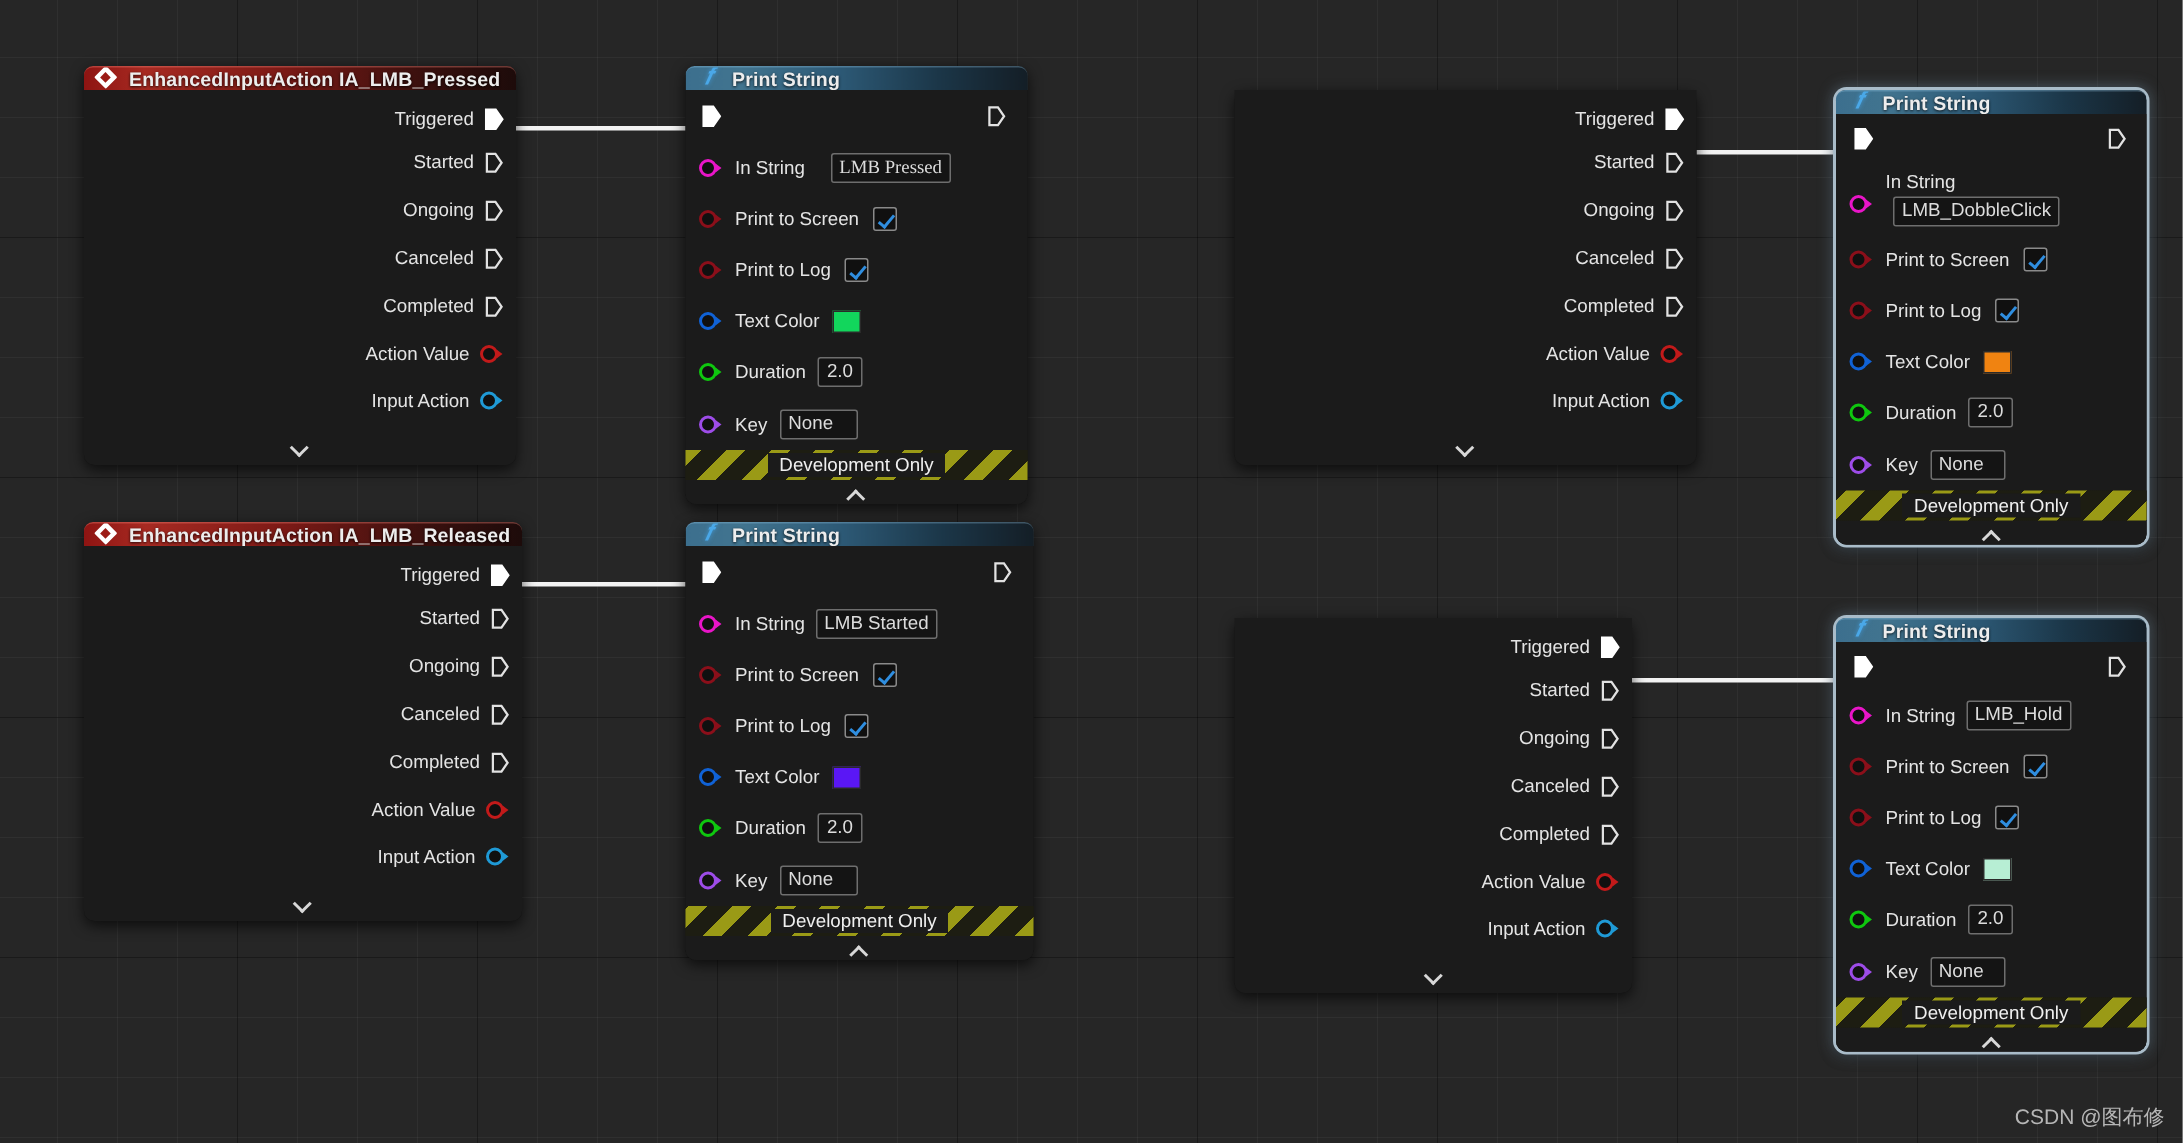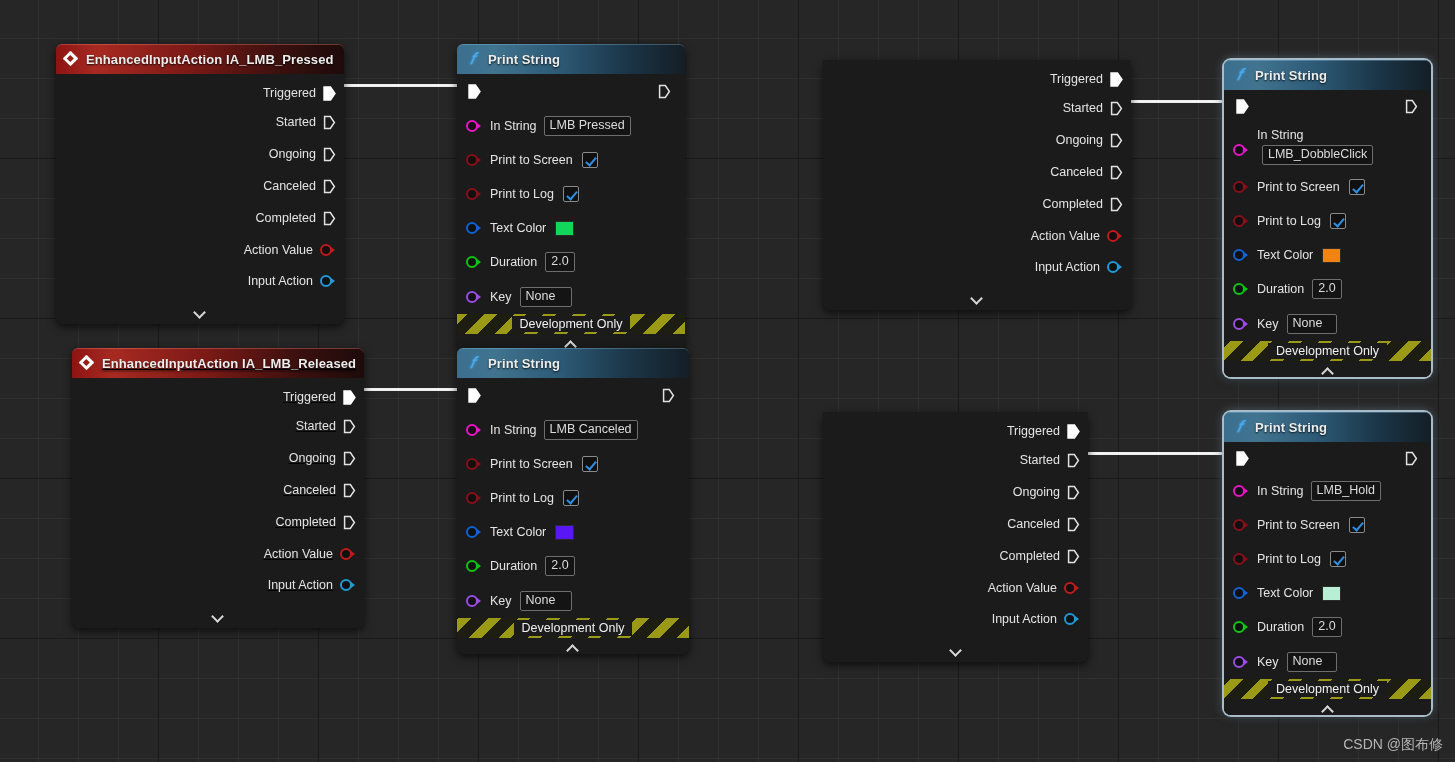--- a/index.html
+++ b/index.html
@@ -43,21 +43,21 @@
     box-shadow: 0 0 0 2px #a9bcc9, 0 0 10px 2px rgba(160,200,230,0.35), 0 3px 9px rgba(0,0,0,0.65);
   }
   .node-body {
     background: #1b1b1b;
     border-radius: 0 0 7px 7px;
     position: relative;
   }
 
   
   .title {
-    height: 30px;
+    height: 16px;
     display: flex;
     align-items: center;
     padding-left: 8px;
     border-radius: 6px 6px 0 0;
     position: relative;
     overflow: hidden;
   }
   .title-event {
     background: linear-gradient(to right, #8e1412 0%, #a72a22 14%, #7d1a16 45%, #3a100e 78%, #1d0b0a 100%);
     border-top: 1px solid rgba(255,140,130,0.35);
@@ -336,21 +336,21 @@
               <path d="M1.6 1.6 L7.3 1.6 L11.4 7.5 L7.3 13.4 L1.6 13.4 Z" fill="none" stroke="#e2e2e2" stroke-width="1.5"></path>
             </svg>
         </span>
       </div>
       <div class="row left" style="height:35px;">
         <span class="data-pin">
           <span class="ring" style="border-color:#e915c8;"></span>
             <span class="nub" style="border-left-color:#e915c8;"></span>
         </span>
         <span class="row-label" style="margin-left:8px;">In String</span>
-        <span class="textbox" style="margin-left:7px;">LMB Pressed</span>
+        <span class="textbox" style="margin-left:17px;font-family:Liberation Serif, serif;">LMB Pressed</span>
       </div>
       <div class="row left" style="height:34px;">
         <span class="data-pin">
           <span class="ring" style="border-color:#8b0f1a;"></span>
             <span class="nub" style="border-left-color:#8b0f1a;"></span>
         </span>
         <span class="row-label" style="margin-left:8px;">Print to Screen</span>
         <span class="checkbox" style="margin-left:9px;"></span>
       </div>
       <div class="row left" style="height:34px;">
@@ -387,21 +387,21 @@
       </div>
       <div class="devonly">
         <span class="devonly-text">Development Only</span>
       </div>
       <div class="footer-chev">
         <span class="chev up"></span>
       </div>
     </div>
   </div>
 
-  <div class="node" style="left:72px; top:348px; width:292px;text-decoration:underline;">
+  <div class="node" style="left:56px; top:348px; width:292px;">
     <div class="title title-event">
       <span class="diamond-icon"></span>
       <span class="title-text">EnhancedInputAction IA_LMB_Released</span>
     </div>
     <div class="node-body">
       <div class="row right" style="height:32px; padding-top:6px;">
         <span class="row-label">Triggered</span>
         <span class="exec-pin" style="margin-left:7px;">
           <svg width="13" height="15" viewBox="0 0 13 15">
               <path d="M1 1 L7.5 1 L12 7.5 L7.5 14 L1 14 Z" fill="#ffffff" stroke="#ffffff" stroke-width="1.4"></path>
@@ -477,21 +477,21 @@
               <path d="M1.6 1.6 L7.3 1.6 L11.4 7.5 L7.3 13.4 L1.6 13.4 Z" fill="none" stroke="#e2e2e2" stroke-width="1.5"></path>
             </svg>
         </span>
       </div>
       <div class="row left" style="height:35px;">
         <span class="data-pin">
           <span class="ring" style="border-color:#e915c8;"></span>
             <span class="nub" style="border-left-color:#e915c8;"></span>
         </span>
         <span class="row-label" style="margin-left:8px;">In String</span>
-        <span class="textbox" style="margin-left:7px;">LMB Canceled</span>
+        <span class="textbox" style="margin-left:7px;">LMB Started</span>
       </div>
       <div class="row left" style="height:34px;">
         <span class="data-pin">
           <span class="ring" style="border-color:#8b0f1a;"></span>
             <span class="nub" style="border-left-color:#8b0f1a;"></span>
         </span>
         <span class="row-label" style="margin-left:8px;">Print to Screen</span>
         <span class="checkbox" style="margin-left:9px;"></span>
       </div>
       <div class="row left" style="height:34px;">

